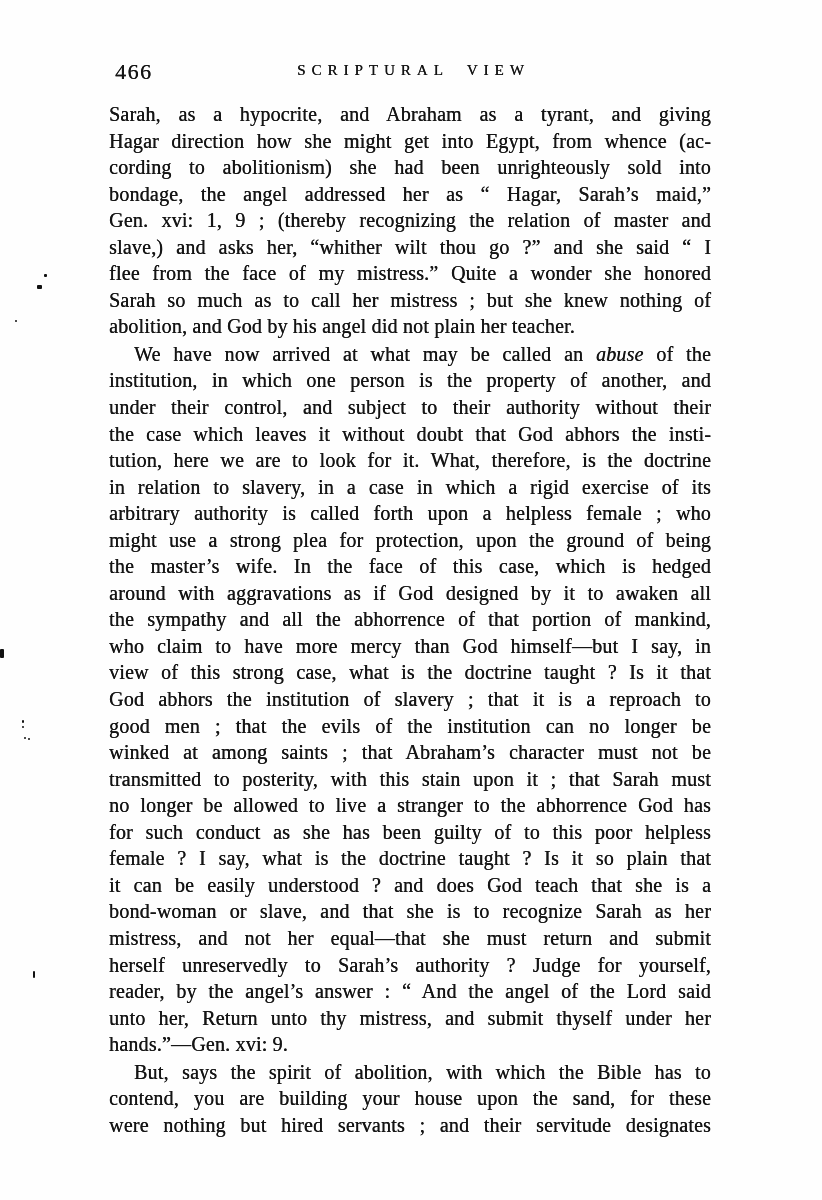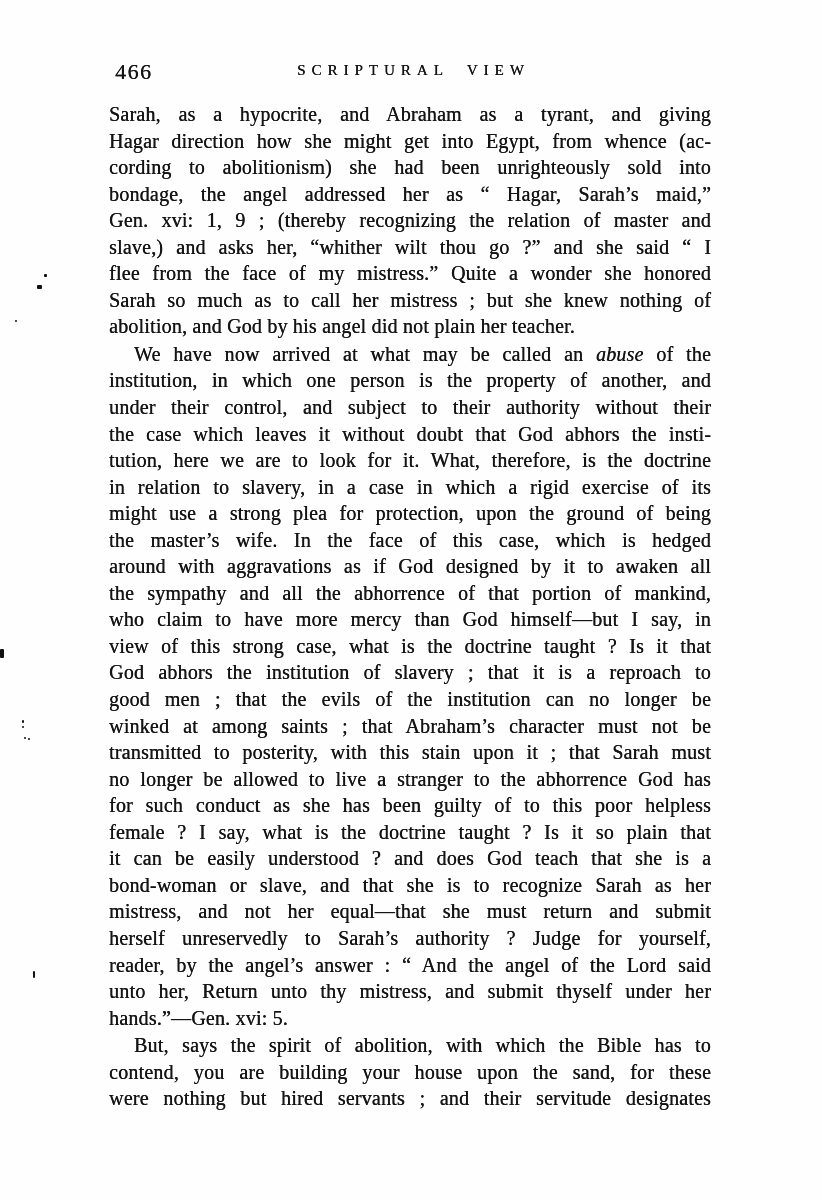--- a/index.html
+++ b/index.html
@@ -80,40 +80,41 @@
         <div class="line">Sarah so much as to call her mistress ; but she knew nothing of</div>
         <div class="line last">abolition, and God by his angel did not plain her teacher.</div>
       </div>
       <div class="paragraph">
         <div class="line indent">We have now arrived at what may be called an <i>abuse</i> of the</div>
         <div class="line">institution, in which one person is the property of another, and</div>
         <div class="line">under their control, and subject to their authority without their</div>
         <div class="line">the case which leaves it without doubt that God abhors the insti-</div>
         <div class="line">tution, here we are to look for it.  What, therefore, is the doctrine</div>
         <div class="line">in relation to slavery, in a case in which a rigid exercise of its</div>
+        <div class="line">arbitrary authority is called forth upon a helpless female ; who</div>
         <div class="line">might use a strong plea for protection, upon the ground of being</div>
         <div class="line">the master’s wife.  In the face of this case, which is hedged</div>
         <div class="line">around with aggravations as if God designed by it to awaken all</div>
         <div class="line">the sympathy and all the abhorrence of that portion of mankind,</div>
         <div class="line">who claim to have more mercy than God himself—but I say, in</div>
         <div class="line">view of this strong case, what is the doctrine taught ?  Is it that</div>
         <div class="line">God abhors the institution of slavery ; that it is a reproach to</div>
         <div class="line">good men ; that the evils of the institution can no longer be</div>
         <div class="line">winked at among saints ; that Abraham’s character must not be</div>
         <div class="line">transmitted to posterity, with this stain upon it ; that Sarah must</div>
         <div class="line">no longer be allowed to live a stranger to the abhorrence God has</div>
         <div class="line">for such conduct as she has been guilty of to this poor helpless</div>
         <div class="line">female ?  I say, what is the doctrine taught ?  Is it so plain that</div>
         <div class="line">it can be easily understood ? and does God teach that she is a</div>
         <div class="line">bond-woman or slave, and that she is to recognize Sarah as her</div>
         <div class="line">mistress, and not her equal—that she must return and submit</div>
         <div class="line">herself unreservedly to Sarah’s authority ?  Judge for yourself,</div>
         <div class="line">reader, by the angel’s answer :  “ And the angel of the Lord said</div>
         <div class="line">unto her, Return unto thy mistress, and submit thyself under her</div>
-        <div class="line last">hands.”—Gen. xvi: 5.</div>
+        <div class="line last">hands.”—Gen. xvi: 9.</div>
       </div>
       <div class="paragraph">
         <div class="line indent">But, says the spirit of abolition, with which the Bible has to</div>
         <div class="line">contend, you are building your house upon the sand, for these</div>
         <div class="line">were nothing but hired servants ; and their servitude designates</div>
       </div>
     </div>
 <div class="speck" style="left: 44px; top: 274px; width: 3px; height: 3px;"></div>
     <div class="speck" style="left: 37px; top: 285px; width: 5px; height: 4px;"></div>
     <div class="speck" style="left: 15px; top: 320px; width: 2px; height: 2px;"></div>

